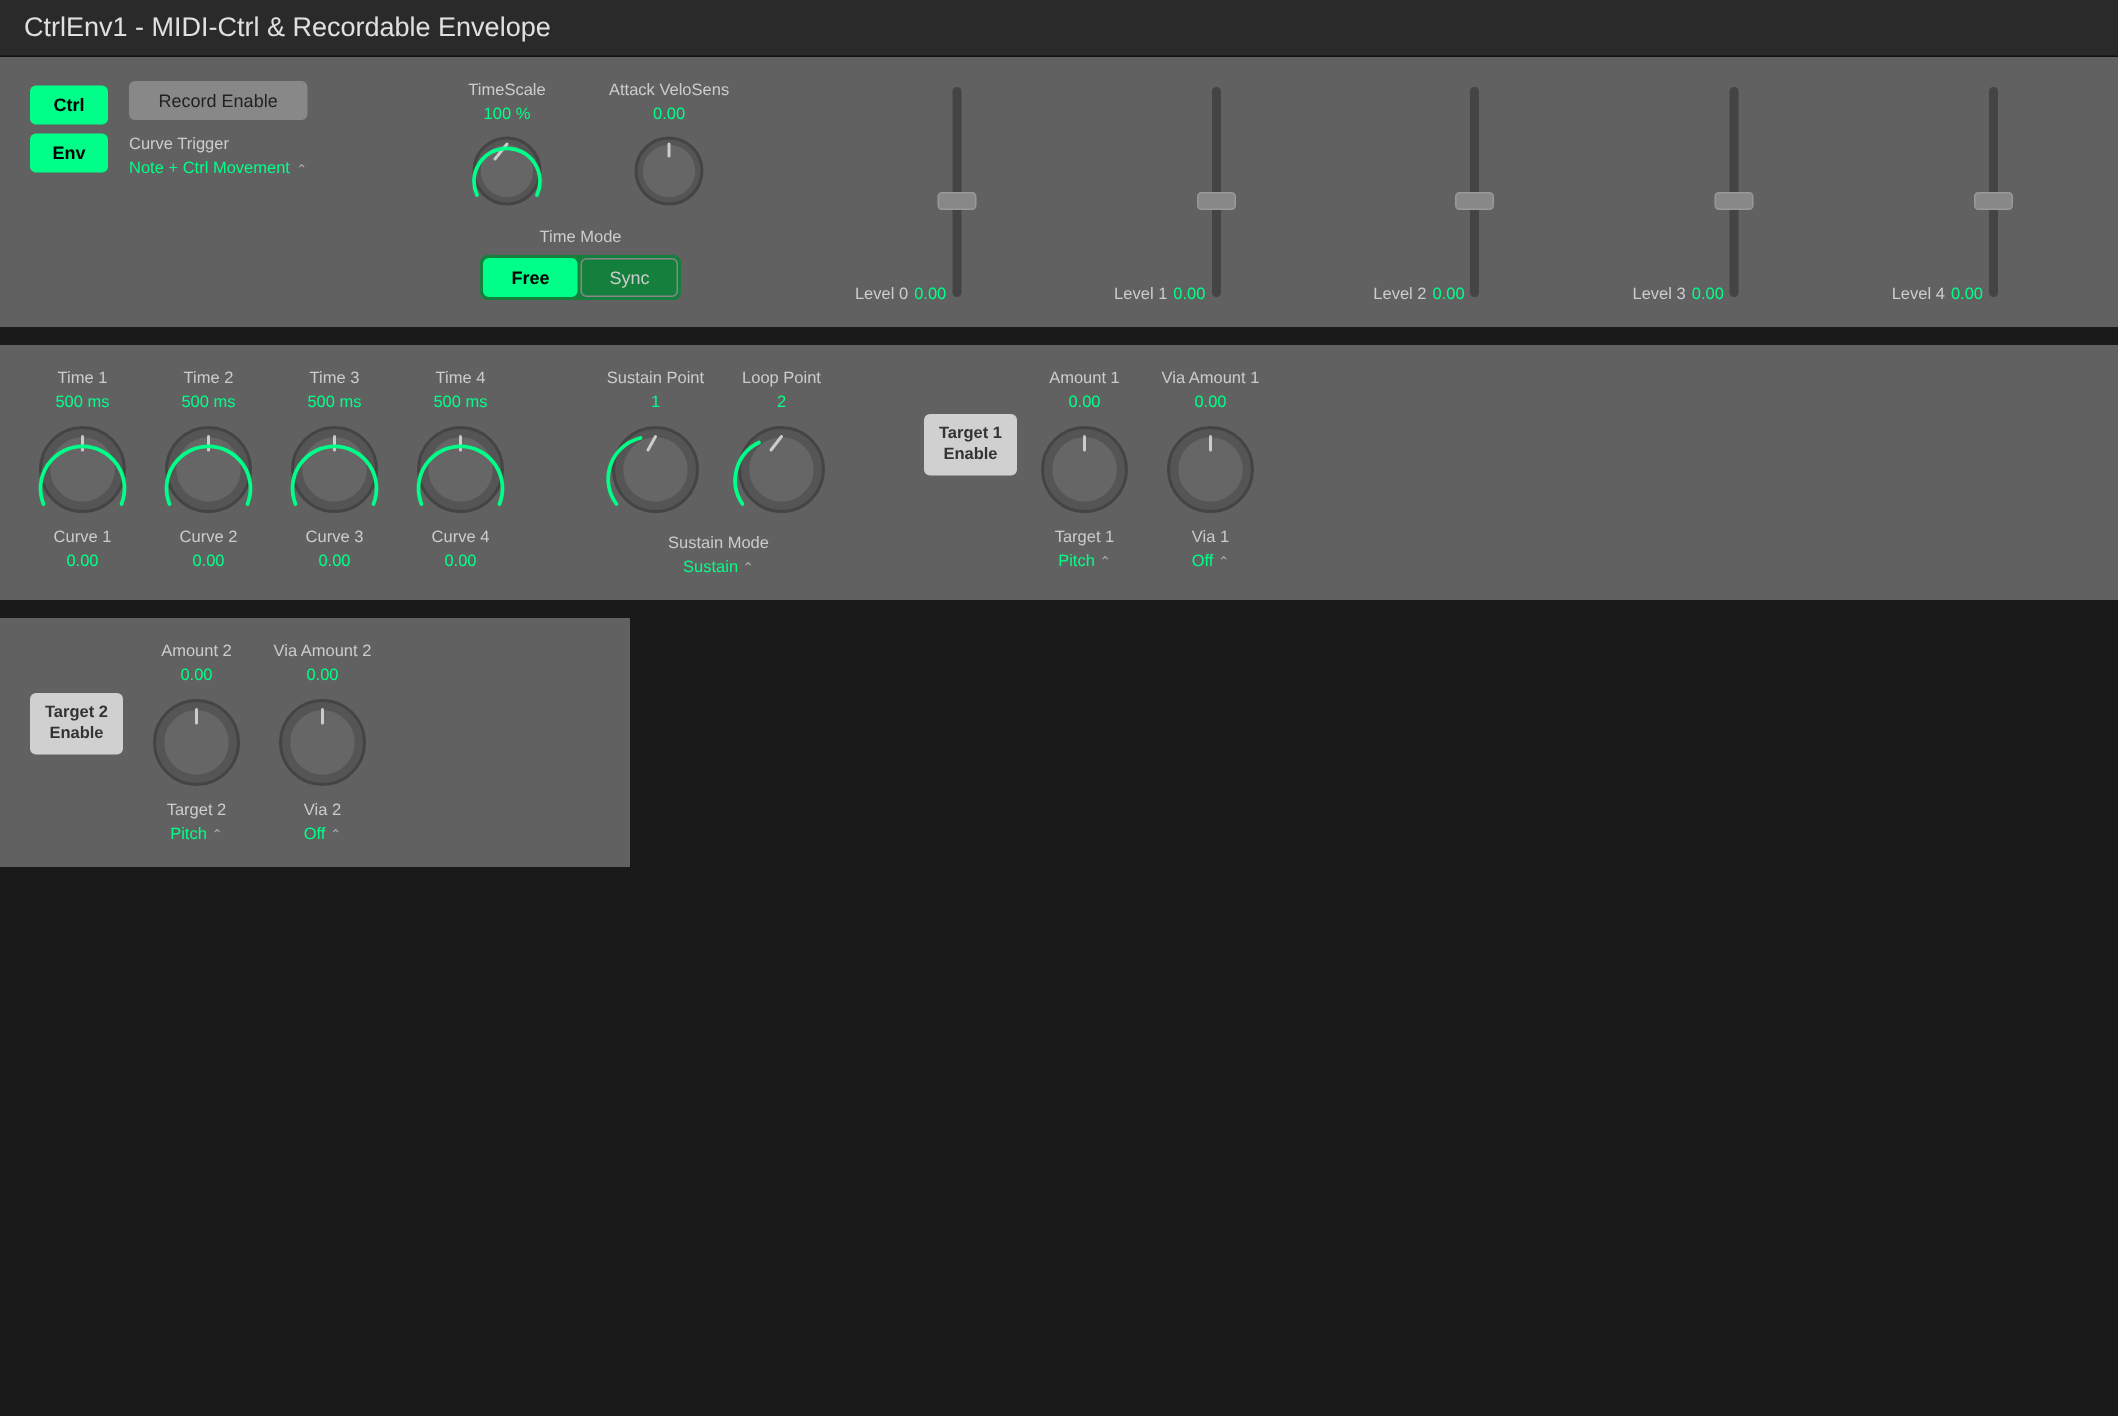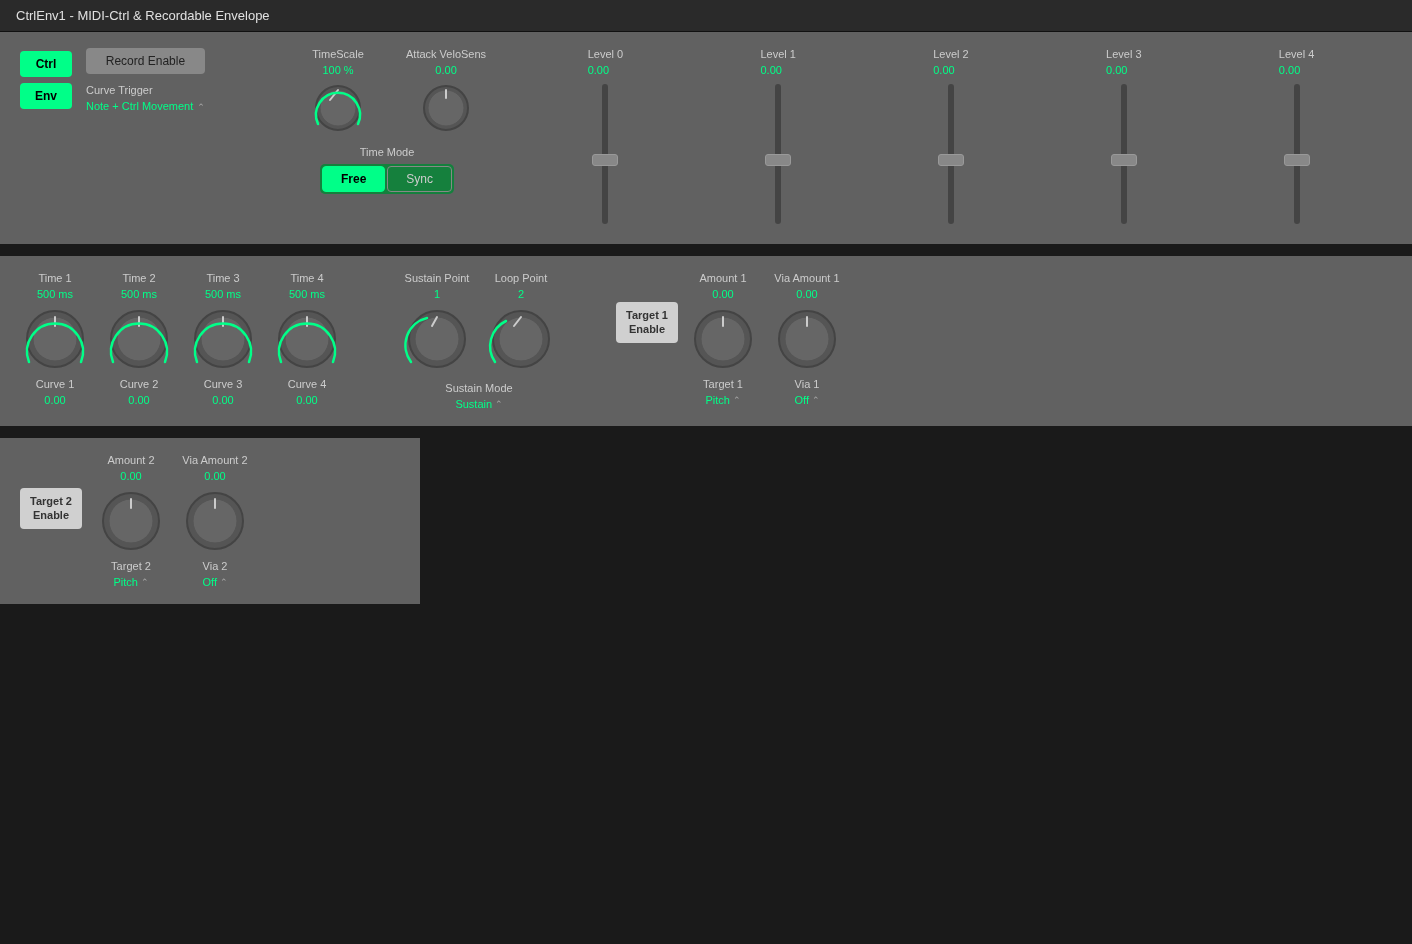--- a/index.html
+++ b/index.html
@@ -8,21 +8,21 @@
       font-family: -apple-system, BlinkMacSystemFont, 'Helvetica Neue', Arial, sans-serif;
       color: #ccc;
       font-size: 11px;
       width: 1412px;
       min-height: 944px;
     }
 
     .title-bar {
       background: #2a2a2a;
       padding: 8px 16px;
-      font-size: 13px;
+      font-size: 18px;
       font-weight: 500;
       color: #e0e0e0;
       border-bottom: 1px solid #111;
     }
 
     .panel {
       background: #616161;
       margin: 0;
       padding: 16px 20px;
       border-bottom: 6px solid #1a1a1a;
@@ -98,22 +98,22 @@
     }
 
     .knob svg {
       width: 100%;
       height: 100%;
     }
 
     
     .fader-group {
       display: flex;
-      flex-direction: column;
-      align-items: flex-start;
+      flex-direction: row;
+      align-items: flex-end;
       gap: 4px;
     }
 
     .fader-label {
       color: #ccc;
       font-size: 11px;
       text-align: center;
     }
 
     .fader-value {

